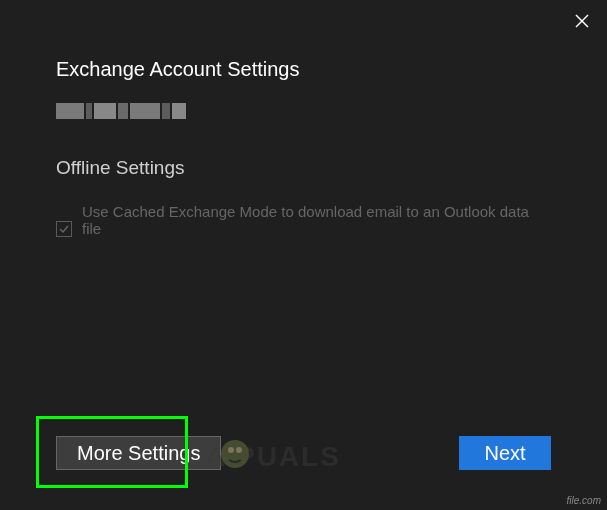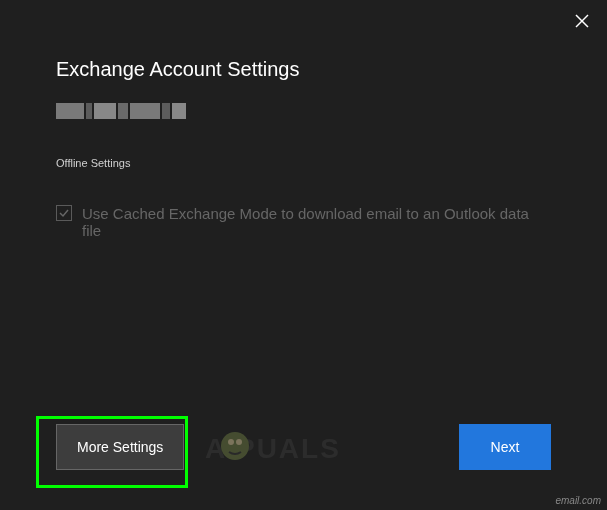--- a/index.html
+++ b/index.html
@@ -46,27 +46,27 @@
       margin-bottom: 36px;
       display: flex;
       gap: 2px;
       align-items: center;
     }
     .pixel-block {
       background: #6b6b6b;
       display: inline-block;
     }
     .section-label {
-      font-size: 11px;
+      font-size: 19px;
       color: #d0d0d0;
-      margin-bottom: 36px;
+      margin-bottom: 24px;
     }
     .checkbox-row {
       display: flex;
-      align-items: flex-start;
+      align-items: flex-end;
       gap: 10px;
       margin-bottom: 24px;
     }
     .checkbox {
       width: 16px;
       height: 16px;
       border: 1px solid #5a5a5a;
       position: relative;
       flex-shrink: 0;
     }
@@ -139,25 +139,25 @@
     .button-bar {
       position: absolute;
       bottom: 40px;
       left: 0;
       width: 100%;
       padding: 0 56px;
       display: flex;
       justify-content: space-between;
     }
     .btn {
-      height: 46px;
+      height: 34px;
       display: flex;
       align-items: center;
       justify-content: center;
-      font-size: 14px;
+      font-size: 20px;
       cursor: pointer;
       border: none;
       font-family: inherit;
     }
     .btn-secondary {
       background: #3d3d3d;
       color: #ffffff;
       border: 1px solid #666;
       padding: 0 20px;
       min-width: 116px;
@@ -168,21 +168,21 @@
       padding: 0 12px;
       min-width: 92px;
     }
     .highlight-box {
       position: absolute;
       border: 3px solid #00ff00;
       pointer-events: none;
     }
     .watermark {
       position: absolute;
-      bottom: 36px;
+      bottom: 28px;
       left: 205px;
       opacity: 0.5;
       pointer-events: none;
     }
     .watermark-site {
       position: absolute;
       bottom: 4px;
       right: 6px;
       font-size: 10px;
       color: #888;
@@ -238,15 +238,15 @@
   <div class="watermark">
     <svg width="160" height="48" viewBox="0 0 160 48">
       <text x="0" y="36" font-family="Arial" font-size="28" font-weight="700" fill="#3a3a3a" letter-spacing="2">A  PUALS</text>
       <circle cx="30" cy="24" r="14" fill="#6b7a42"></circle>
       <circle cx="26" cy="20" r="3" fill="#d8c89a"></circle>
       <circle cx="34" cy="20" r="3" fill="#d8c89a"></circle>
       <path d="M24 30 Q30 34 36 30" stroke="#333" stroke-width="2" fill="none"></path>
     </svg>
   </div>
 
-  <div class="watermark-site">email.com</div>
+  <div class="watermark-site">file.com</div>
 
 </div>
 
 </body></html>

